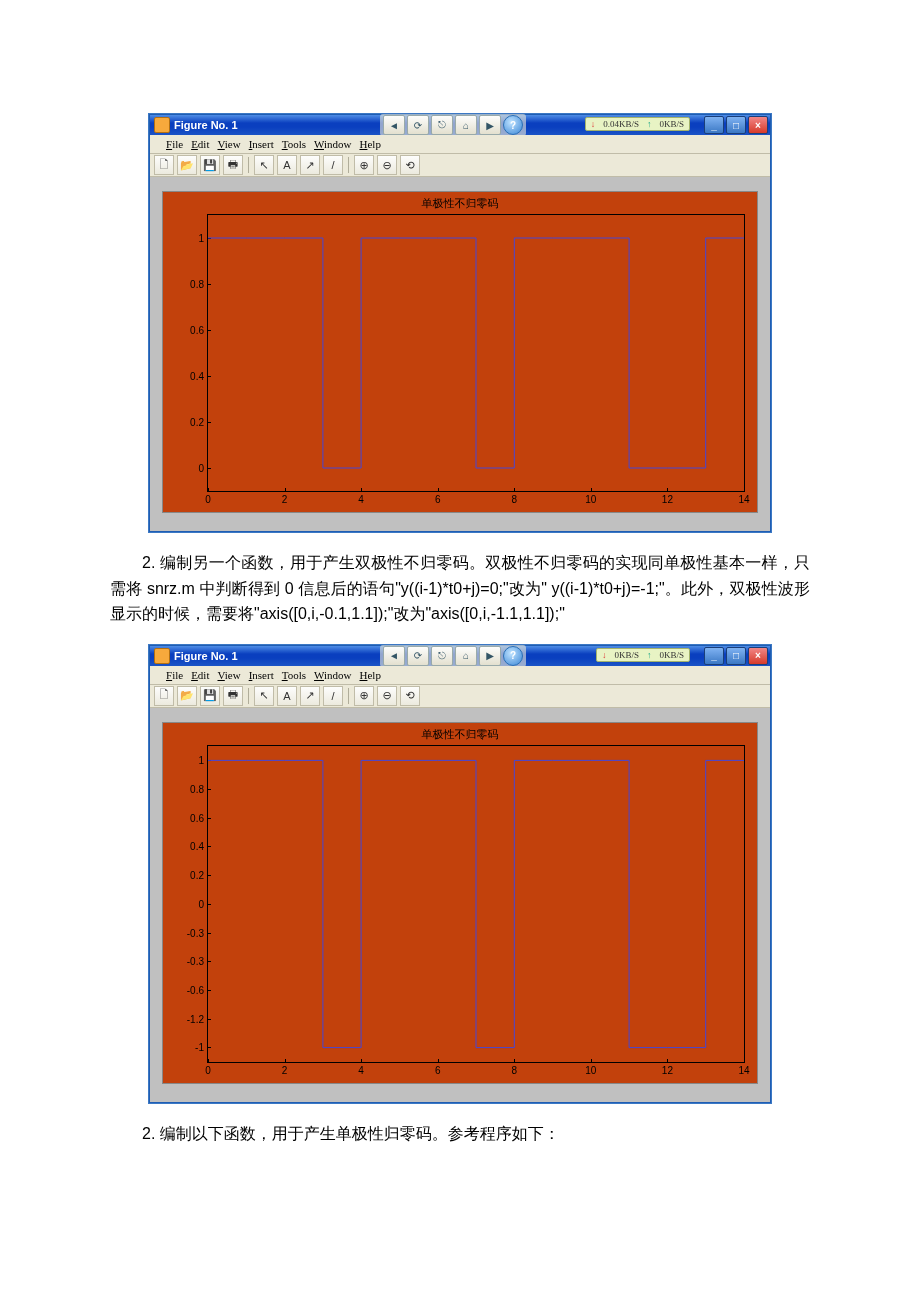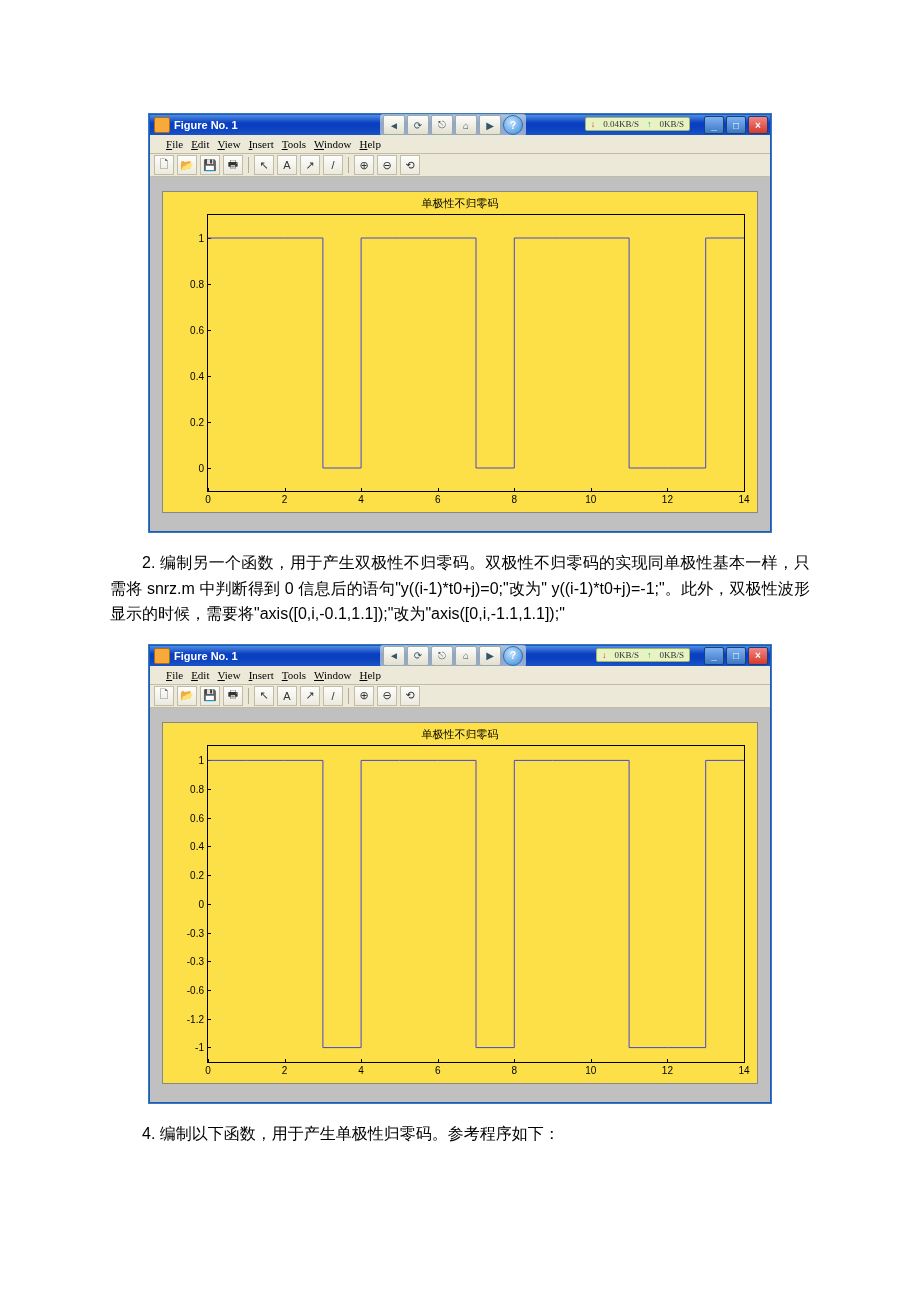--- a/index.html
+++ b/index.html
@@ -20,21 +20,21 @@
   .browser-btns{position:absolute;left:230px;top:-1px;height:22px;display:flex;align-items:center;gap:2px;background:rgba(236,233,216,.6);padding:0 3px;border-radius:3px}
   .bb{width:20px;height:18px;border:1px solid #9aa;border-radius:2px;background:linear-gradient(#fdfdfc,#e3e0cf);display:flex;align-items:center;justify-content:center;font:10px sans-serif;color:#356}
   .bb.help{background:radial-gradient(circle at 40% 35%,#bfe3ff,#3a86d6);color:#fff;border-color:#2a6fb6;border-radius:50%;width:18px;height:18px;font-weight:bold}
   .menubar{height:18px;background:#ece9d8;font:11px Tahoma;color:#000;display:flex;align-items:center;padding:0 16px;gap:8px;border-bottom:1px solid #c0bca8;position:relative}
   .menubar span{cursor:default}
   .menubar span::first-letter{text-decoration:underline}
   .toolbar{height:22px;background:#ece9d8;display:flex;align-items:center;padding:0 4px;gap:3px;border-bottom:1px solid #c0bca8;font:11px sans-serif}
   .tbtn{width:18px;height:18px;border:1px solid #c0bca8;background:linear-gradient(#fdfdfc,#eceade);display:flex;align-items:center;justify-content:center;color:#333}
   .tbsep{width:1px;height:16px;background:#b0ad9a;margin:0 2px}
   .canvas-area{background:#c0c0c0;padding:14px 12px 18px 12px}
-  .plot-box{background:#fde047;border:1px solid #888;position:relative}
+  .plot-box{background:#c2410c;border:1px solid #888;position:relative}
   .plot-title{position:absolute;top:4px;left:0;right:0;text-align:center;font:11px "Microsoft YaHei",sans-serif;color:#000}
   .axes{position:absolute;border:1px solid #000}
   .ytick{position:absolute;right:100%;padding-right:4px;font:10px Arial;color:#000;transform:translateY(-50%);white-space:nowrap}
   .ytmark{position:absolute;left:-1px;width:4px;height:1px;background:#000}
   .xtick{position:absolute;top:100%;padding-top:3px;font:10px Arial;color:#000;transform:translateX(-50%)}
   .xtmark{position:absolute;bottom:-1px;width:1px;height:4px;background:#000}
   .waveform{position:absolute;left:0;top:0;width:100%;height:100%}
   .waveform polyline{fill:none;stroke:#4646d6;stroke-width:1}
   .watermark{position:absolute;left:28%;top:56%;font:bold 22px Arial;color:rgba(150,170,200,.35);letter-spacing:2px;transform:translate(-50%,-50%);pointer-events:none}
   .para{margin:18px 0;line-height:1.6;text-align:justify;text-indent:2em}
@@ -232,15 +232,15 @@
               <div class="xtmark" style="left: 536px;"></div>
               <svg class="waveform" viewBox="0 0 536 316" preserveAspectRatio="none">
                 <polyline points="0.0,14.4 38.3,14.4 76.6,14.4 114.9,14.4 114.9,301.6 153.1,301.6 153.1,14.4 191.4,14.4 229.7,14.4 268.0,14.4 268.0,301.6 306.3,301.6 306.3,14.4 344.6,14.4 382.9,14.4 421.1,14.4 421.1,301.6 459.4,301.6 497.7,301.6 497.7,14.4 536.0,14.4"></polyline>
               </svg>
             </div>
           </div>
       </div>
     </div>
   </div>
 
-  <p class="para">4. 编制以下函数，用于产生单极性归零码。参考程序如下：</p>
+  <p class="para">2. 编制以下函数，用于产生单极性归零码。参考程序如下：</p>
 
 </div>
 
 </body></html>

